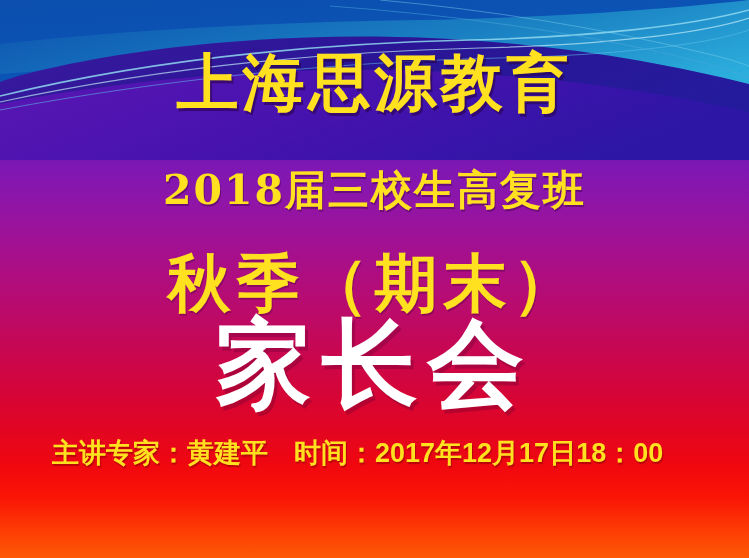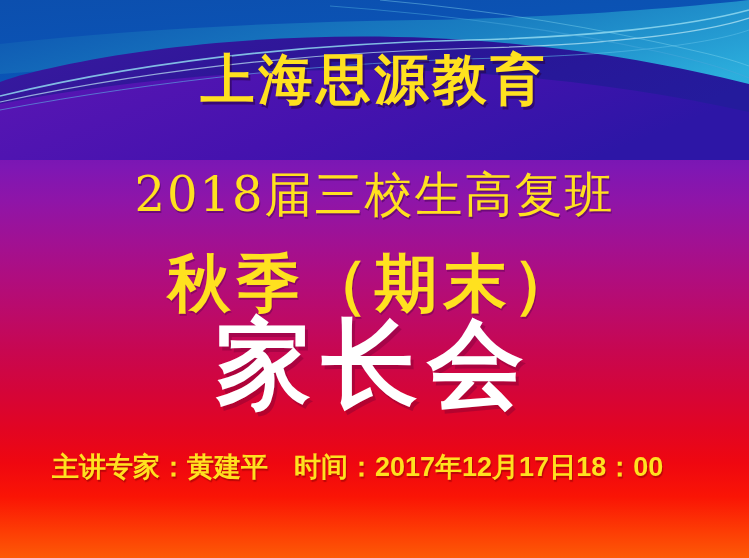--- a/index.html
+++ b/index.html
@@ -66,31 +66,31 @@
   .line {
     position: absolute;
     width: 100%;
     text-align: center;
     white-space: nowrap;
     line-height: 1;
   }
 
   .title-main {
     top: 52px;
-    font-size: 54px;
+    font-size: 62px;
     font-weight: bold;
     color: #ffe11f;
     letter-spacing: 4px;
     text-shadow: 2px 3px 0 rgba(40,0,70,0.55);
   }
 
   .title-sub1 {
     top: 170px;
-    font-size: 48px;
-    font-weight: normal;
+    font-size: 41px;
+    font-weight: bold;
     color: #ffe11f;
     letter-spacing: 2px;
     font-family: "DejaVu Serif", "Liberation Serif", serif;
     text-shadow: 1px 2px 0 rgba(60,0,70,0.45);
   }
 
   .title-sub2 {
     top: 252px;
     font-size: 63px;
     font-weight: bold;
@@ -114,21 +114,21 @@
     width: 660px;
     text-align: left;
     white-space: nowrap;
     color: #ffe11f;
     font-weight: bold;
     font-size: 27px;
     letter-spacing: 0px;
     line-height: 1;
     text-shadow: 1px 2px 1px rgba(120,0,0,0.45);
   }
-  .info-1 { top: 440px; margin-top: 14px; }
+  .info-1 { top: 440px; }
   .info-2 { top: 483px; }
 
   .info .gap {
     display: inline-block;
     width: 26px;
   }
 </style>
 </head>
 <body>
 

